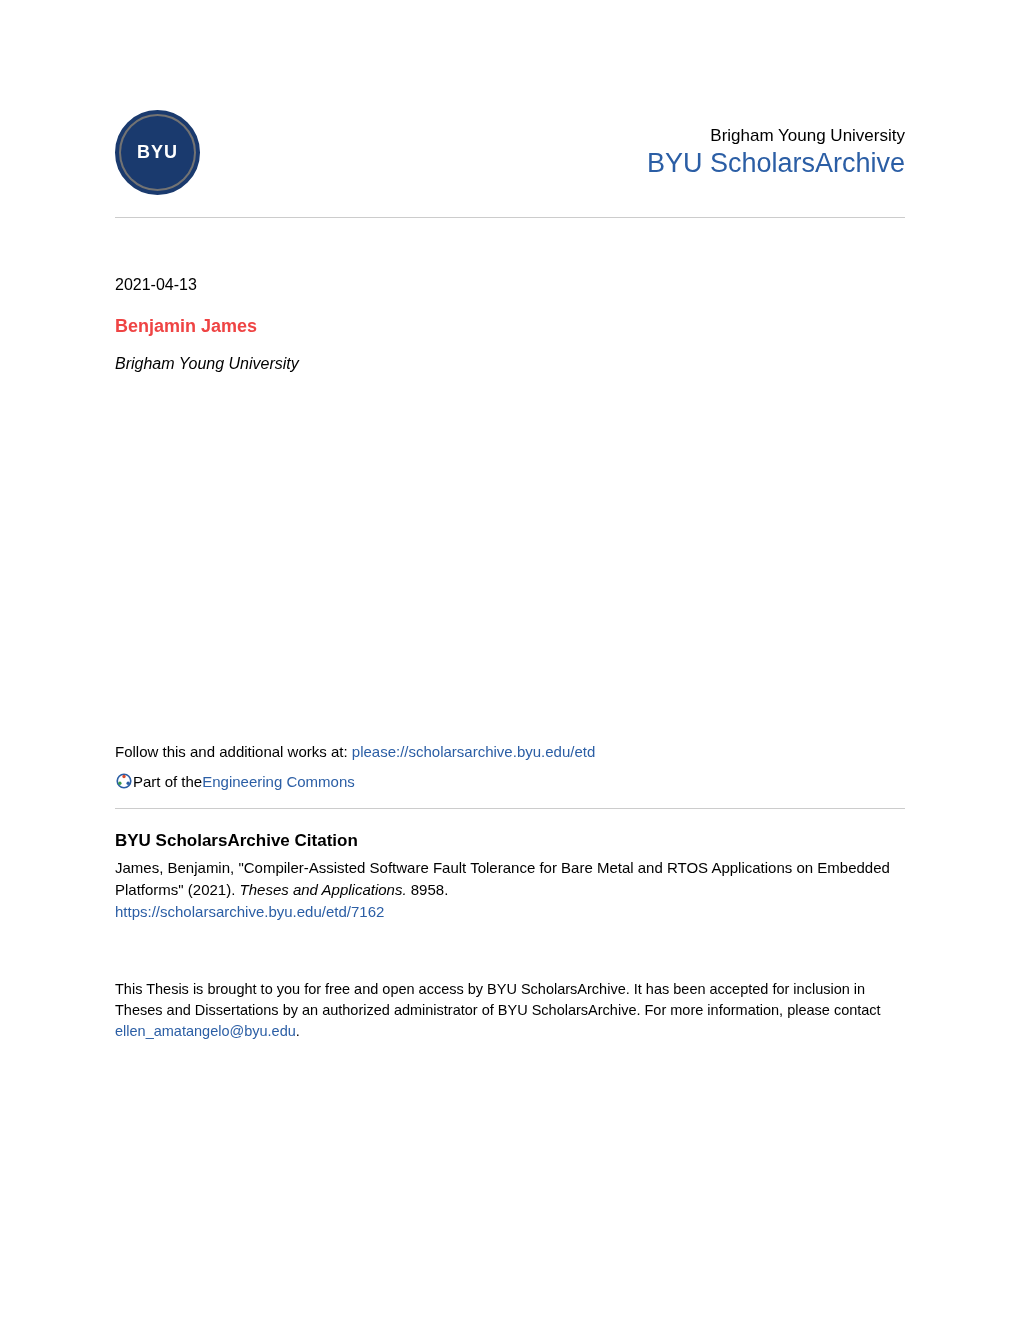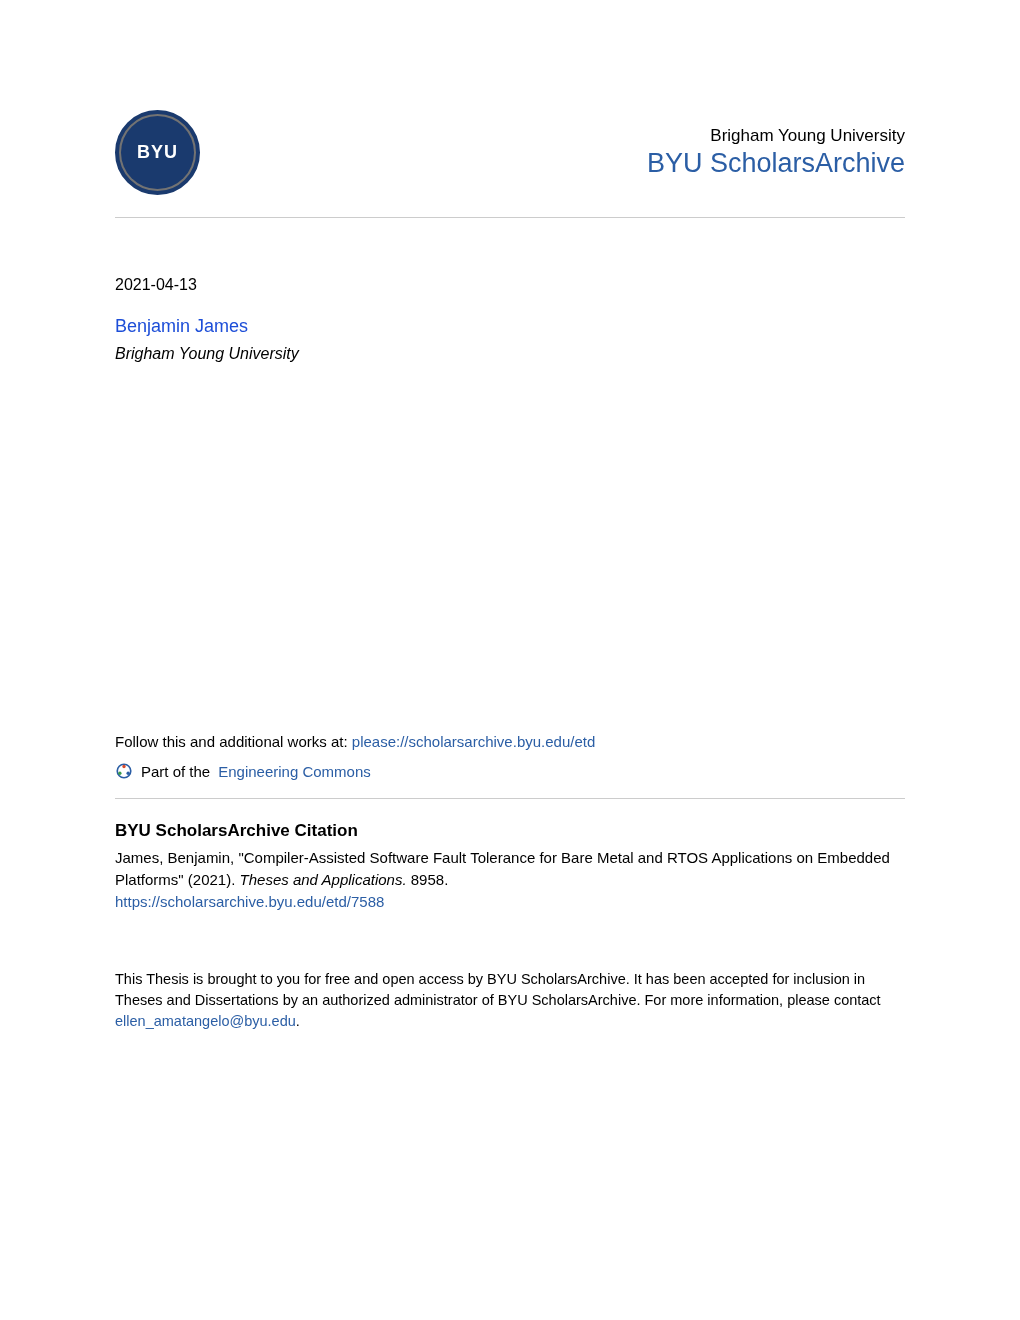--- a/index.html
+++ b/index.html
@@ -86,43 +86,43 @@
     }
     .title-text {
       font-size: 28px;
       color: #000000;
       font-weight: normal;
       line-height: 1.35;
       margin-bottom: 26px;
     }
     .author-name {
       font-size: 18px;
-      color: #1d4ed8;
-      margin-bottom: 8px;
+      color: #ef4444;
+      margin-bottom: 18px;
+      font-weight: bold;
     }
     .author-affiliation {
       font-size: 16px;
       font-style: italic;
       color: #000000;
     }
     .follow-section {
       margin-top: 370px;
       font-size: 15px;
     }
     .follow-row {
       margin-bottom: 12px;
     }
     .link-blue {
       color: #2b5ea5;
       text-decoration: none;
     }
     .commons-row {
       display: flex;
       align-items: center;
-      gap: 8px;
       padding-bottom: 18px;
       border-bottom: 1px solid #cccccc;
     }
     .commons-icon {
       width: 18px;
       height: 18px;
       position: relative;
     }
     .commons-icon svg {
       width: 18px;
@@ -197,21 +197,21 @@
         <span>Part of the </span>
         <a class="link-blue">Engineering Commons</a>
       </div>
     </div>
 
     <div class="citation-section">
       <div class="citation-heading">BYU ScholarsArchive Citation</div>
       <div class="citation-text">
         <span>James, Benjamin, "Compiler-Assisted Software Fault Tolerance for Bare Metal and RTOS Applications on Embedded Platforms" (2021). </span><span class="series-italic">Theses and Applications.</span><span> 8958.</span>
       </div>
-      <a class="citation-link">https://scholarsarchive.byu.edu/etd/7588</a>
+      <a class="citation-link">https://scholarsarchive.byu.edu/etd/7162</a>
     </div>
 
     <div class="footer-text">
       <span>This Thesis is brought to you for free and open access by BYU ScholarsArchive. It has been accepted for inclusion in Theses and Dissertations by an authorized administrator of BYU ScholarsArchive. For more information, please contact </span><a class="link-blue">ellen_amatangelo@byu.edu</a><span>.</span>
     </div>
 
   </div>
 
 </div>
 

